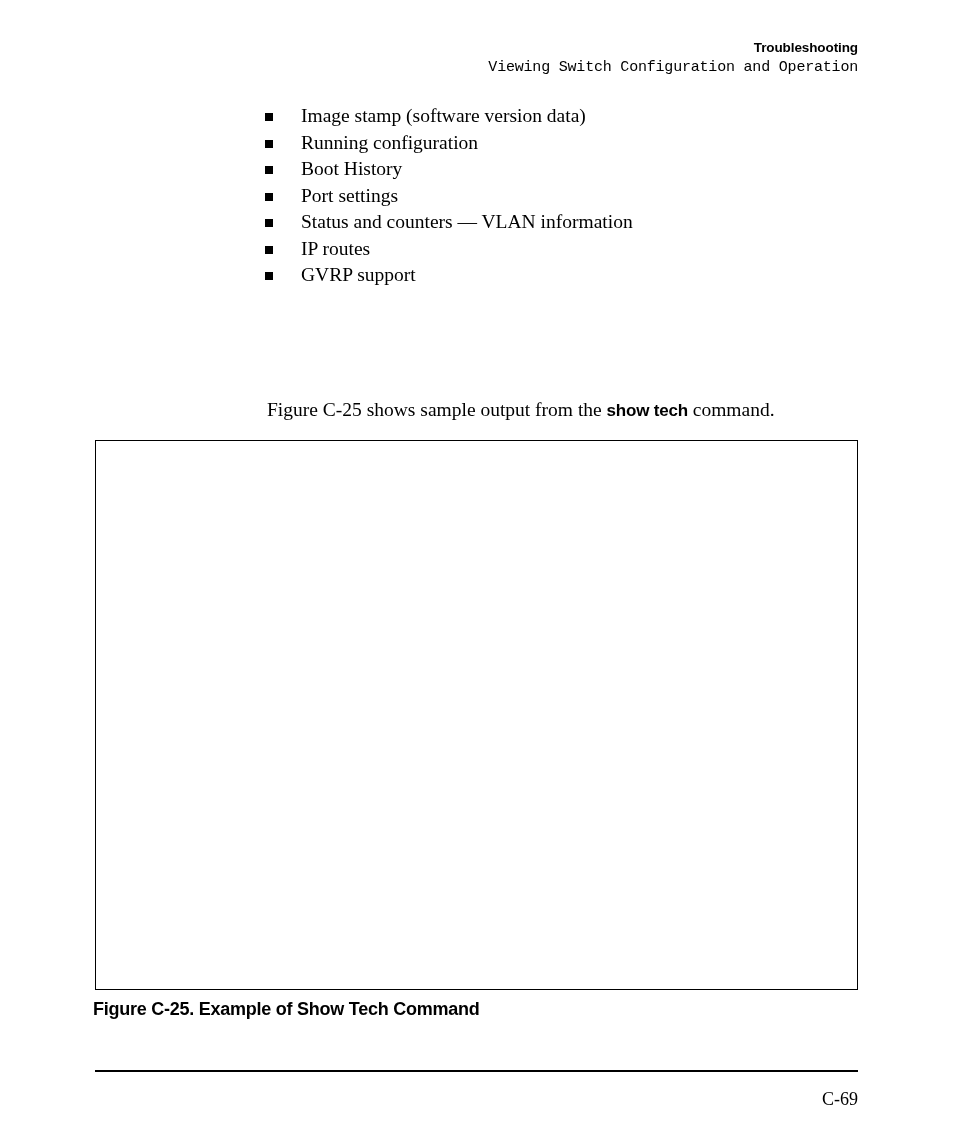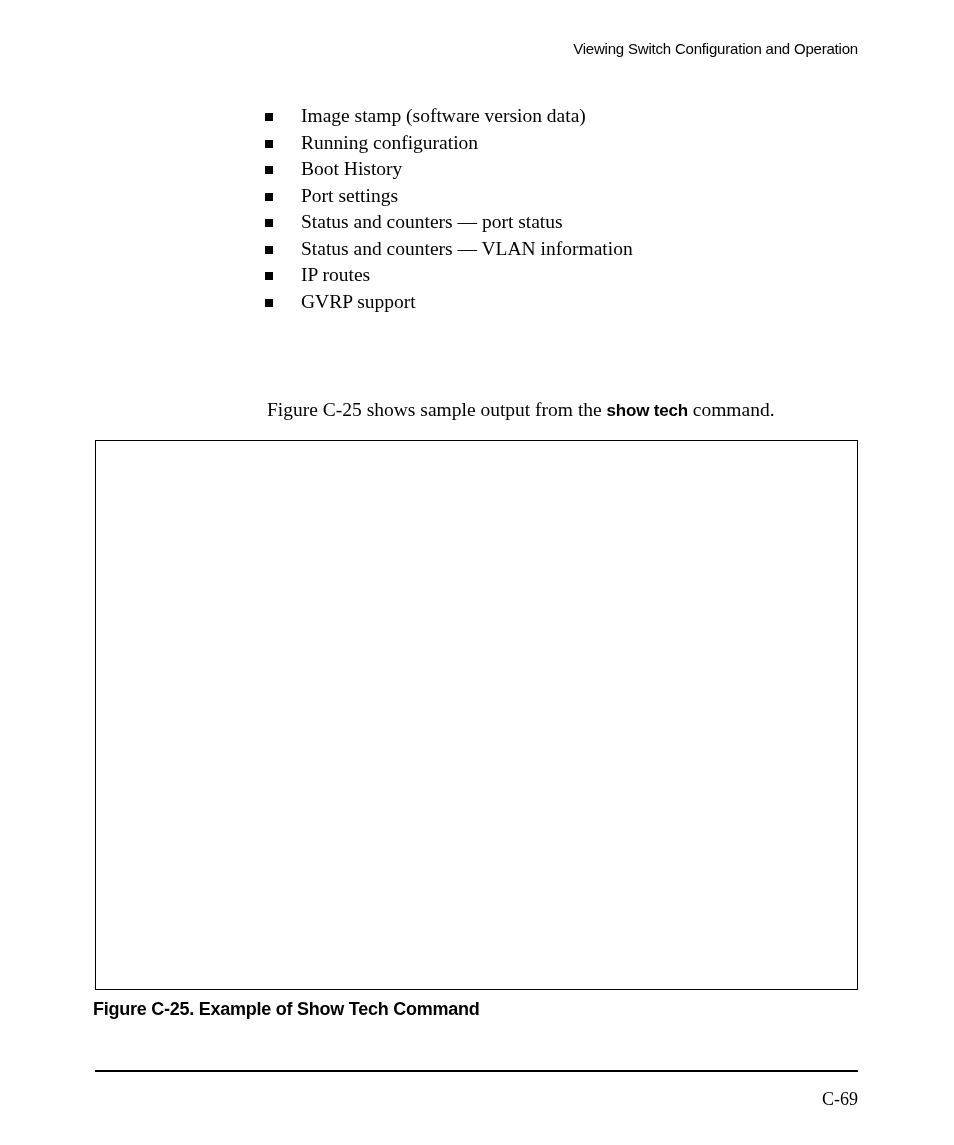--- a/index.html
+++ b/index.html
@@ -30,20 +30,21 @@
     letter-spacing: -0.1px;
     line-height: 19px;
     white-space: nowrap;
   }
   .header-subtitle {
     font-size: 15px;
     font-weight: normal;
     letter-spacing: -0.2px;
     line-height: 21px;
     white-space: nowrap;
+    font-family: Liberation Mono, monospace;
   }
 
   
   .bullet-list {
     position: absolute;
     top: 103px;
     left: 265px;
     width: 620px;
   }
   .bullet-item {
@@ -122,43 +123,40 @@
     font-size: 18px;
     line-height: 22px;
     text-align: right;
     white-space: nowrap;
   }
 </style>
 </head>
 <body>
 
 <div class="page-header">
+  <div class="header-title">Troubleshooting</div>
   <div class="header-subtitle">Viewing Switch Configuration and Operation</div>
 </div>
 
 <div class="bullet-list">
   <div class="bullet-item">
     <span class="bullet-marker"></span>
     <span class="bullet-text">Image stamp (software version data)</span>
   </div>
   <div class="bullet-item">
     <span class="bullet-marker"></span>
     <span class="bullet-text">Running configuration</span>
   </div>
   <div class="bullet-item">
     <span class="bullet-marker"></span>
     <span class="bullet-text">Boot History</span>
   </div>
   <div class="bullet-item">
     <span class="bullet-marker"></span>
     <span class="bullet-text">Port settings</span>
-  </div>
-  <div class="bullet-item">
-    <span class="bullet-marker"></span>
-    <span class="bullet-text">Status and counters — port status</span>
   </div>
   <div class="bullet-item">
     <span class="bullet-marker"></span>
     <span class="bullet-text">Status and counters — VLAN information</span>
   </div>
   <div class="bullet-item">
     <span class="bullet-marker"></span>
     <span class="bullet-text">IP routes</span>
   </div>
   <div class="bullet-item">

